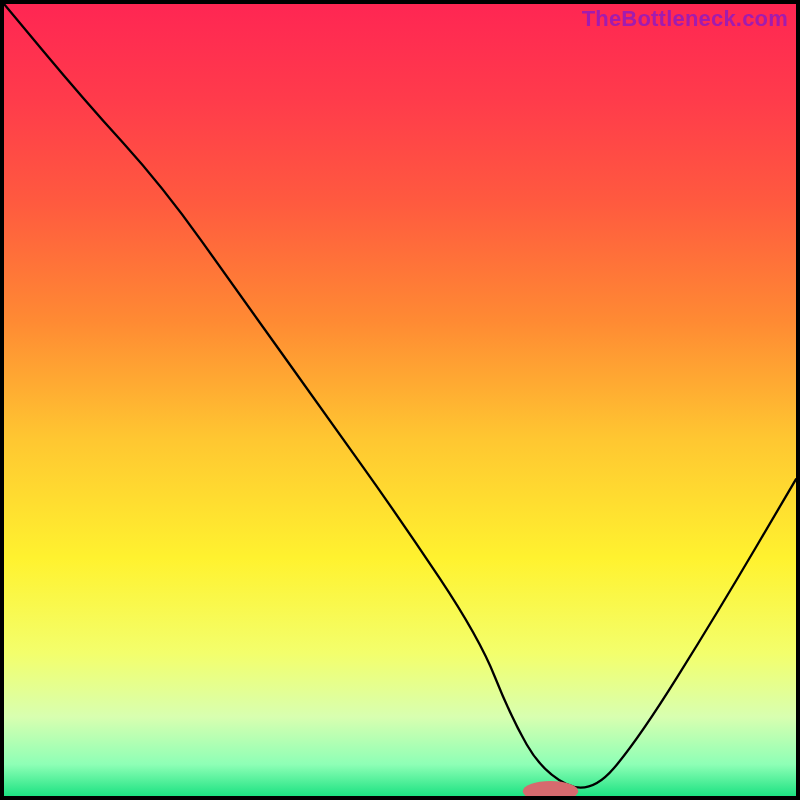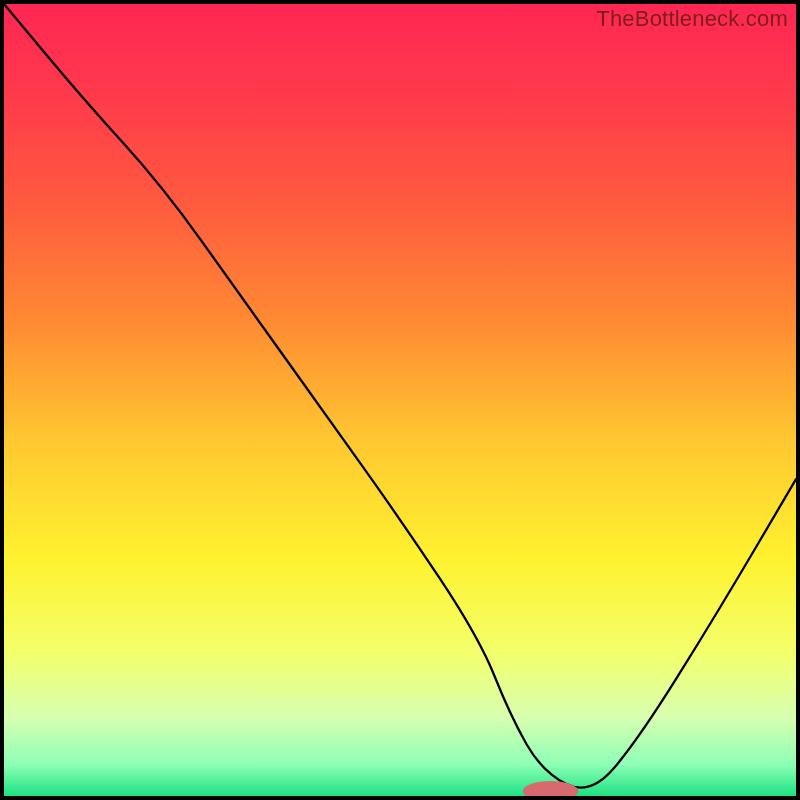--- a/index.html
+++ b/index.html
@@ -15,23 +15,23 @@
     position: relative;
     width: 800px;
     height: 800px;
     box-sizing: border-box;
     border: 4px solid #000;
   }
   .watermark {
     position: absolute;
     top: 2px;
     right: 8px;
-    color: #7f1d1d;
+    color: #a21caf;
     font-size: 22px;
-    font-weight: 400;
+    font-weight: 700;
     letter-spacing: 0.2px;
     z-index: 10;
   }
   svg {
     position: absolute;
     inset: 0;
     width: 100%;
     height: 100%;
     display: block;
   }

